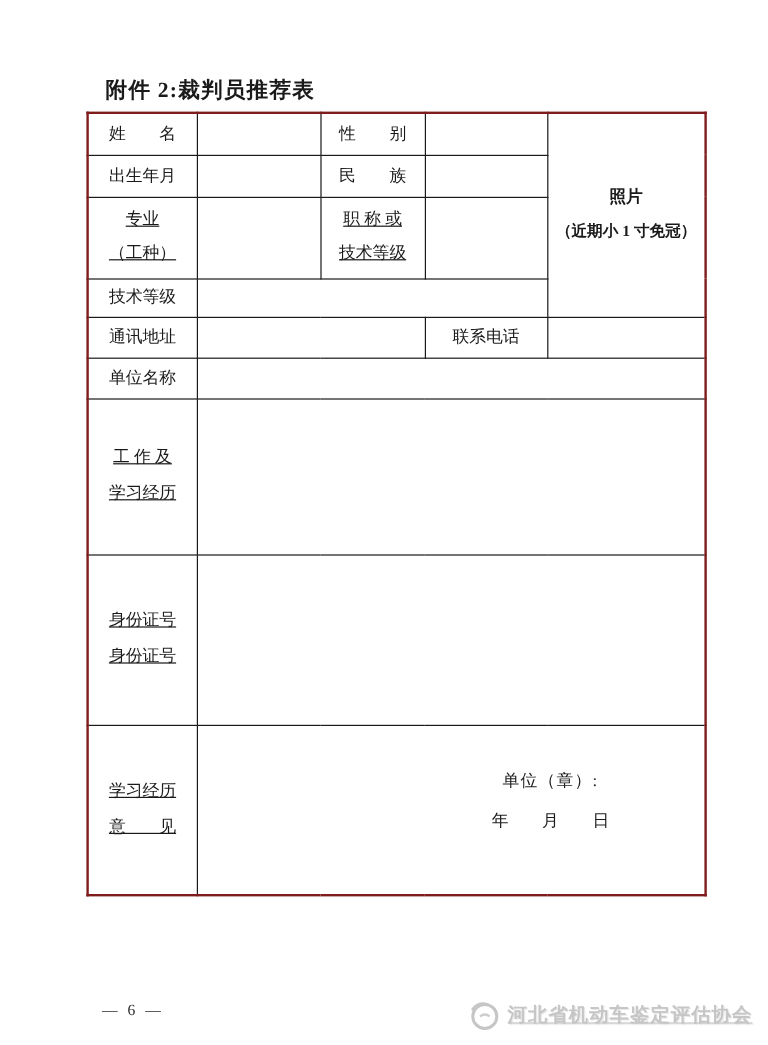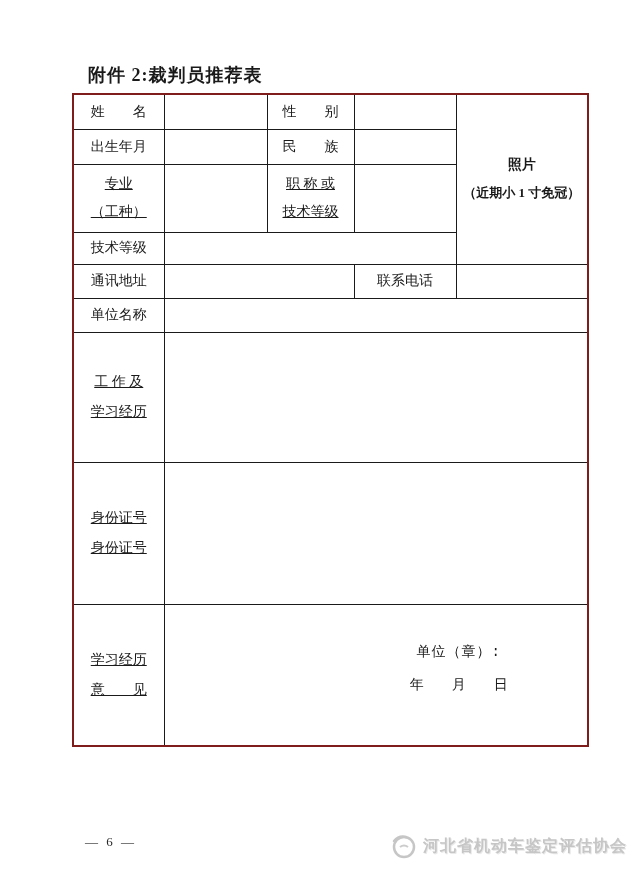--- a/index.html
+++ b/index.html
@@ -31,32 +31,33 @@
     vertical-align:middle;
     padding:0;
     overflow:hidden;
   }
   td.lbl{white-space:nowrap;}
   td.lbl .ln{line-height:30px;text-decoration:underline;}
   tr.r3 td.lbl .ln{line-height:28px;}
   td.photo .ln{line-height:28px;font-weight:bold;}
   td.photo .photo-sub{font-size:13px;white-space:nowrap;}
   td.seal-cell{vertical-align:bottom;text-align:left;}
-  .seal-block{margin:0 0 12px 166px;font-family:Liberation Mono, monospace;}
+  .seal-block{margin:0 0 12px 166px;}
   .seal-line{line-height:20px;margin-bottom:13px;letter-spacing:1px;}
   .date-line{line-height:20px;}
   .page-number{
     position:absolute;left:85px;top:834px;
     font-size:13px;color:#2a2a2a;
     word-spacing:5px;white-space:nowrap;
   }
   .watermark{
     position:absolute;left:390px;top:832px;
     display:flex;align-items:center;gap:5px;
     color:#c6c6c6;
+    text-decoration:underline;
   }
   .watermark .wm-text{
     font-size:16px;font-weight:bold;letter-spacing:1px;
     white-space:nowrap;
     text-shadow:1px 1px 0 #e9e9e9;
   }
   .wm-logo{display:block;}
 </style>
 </head>
 <body>

